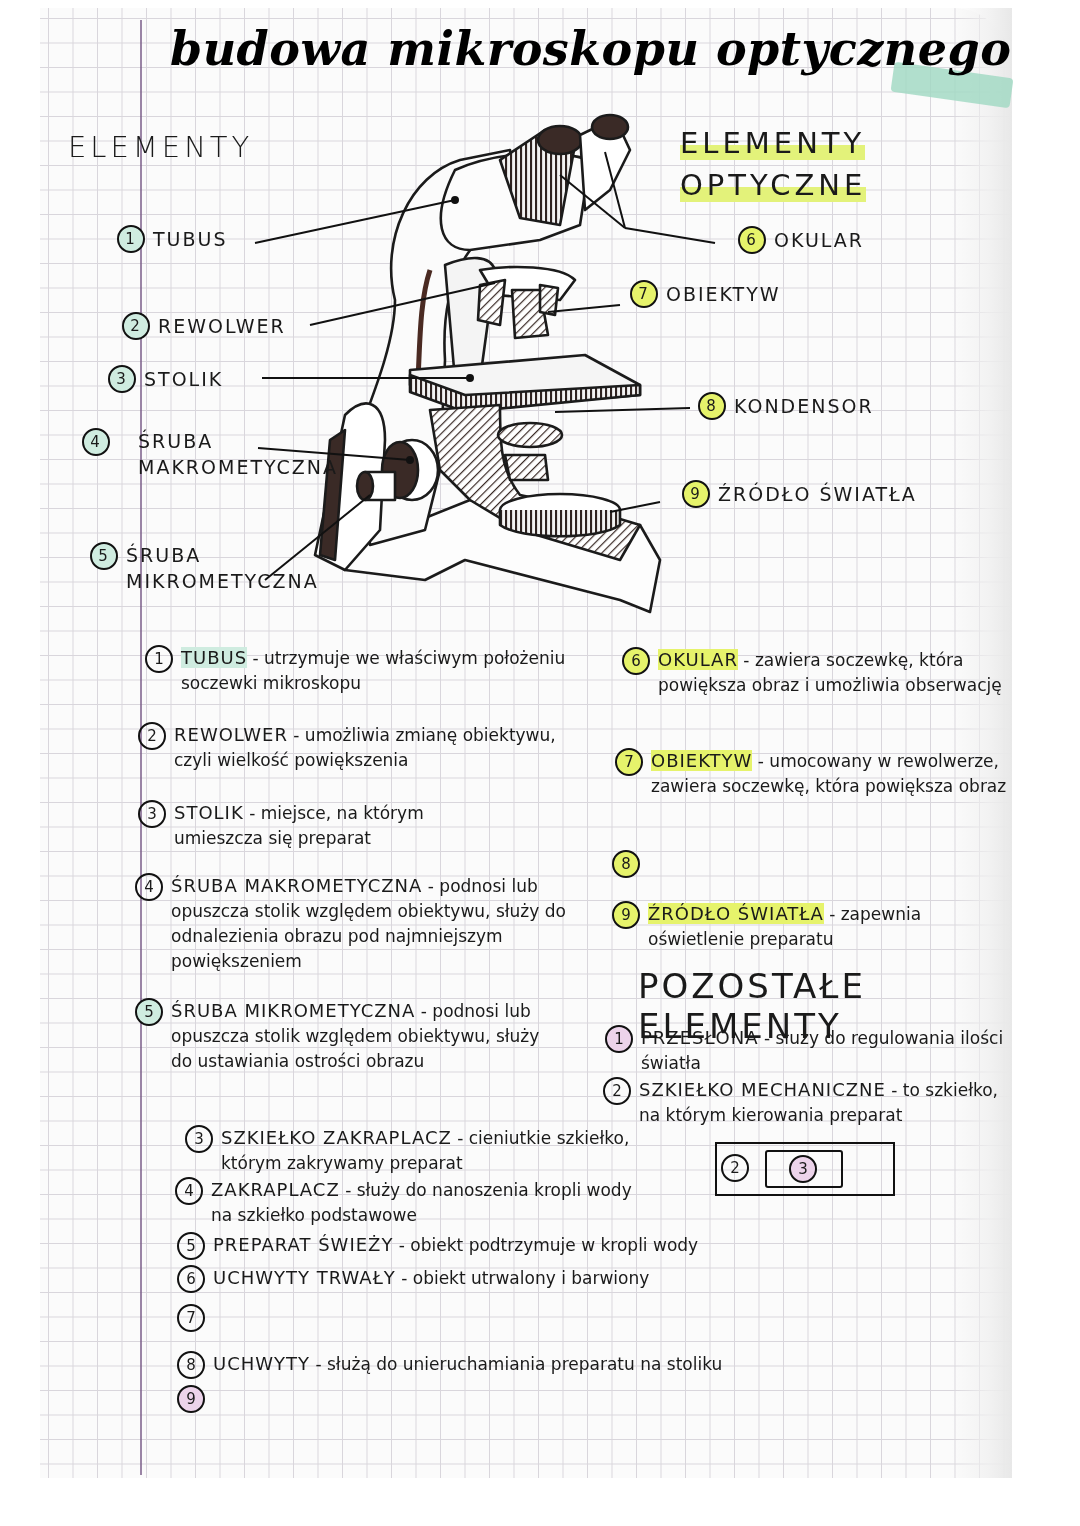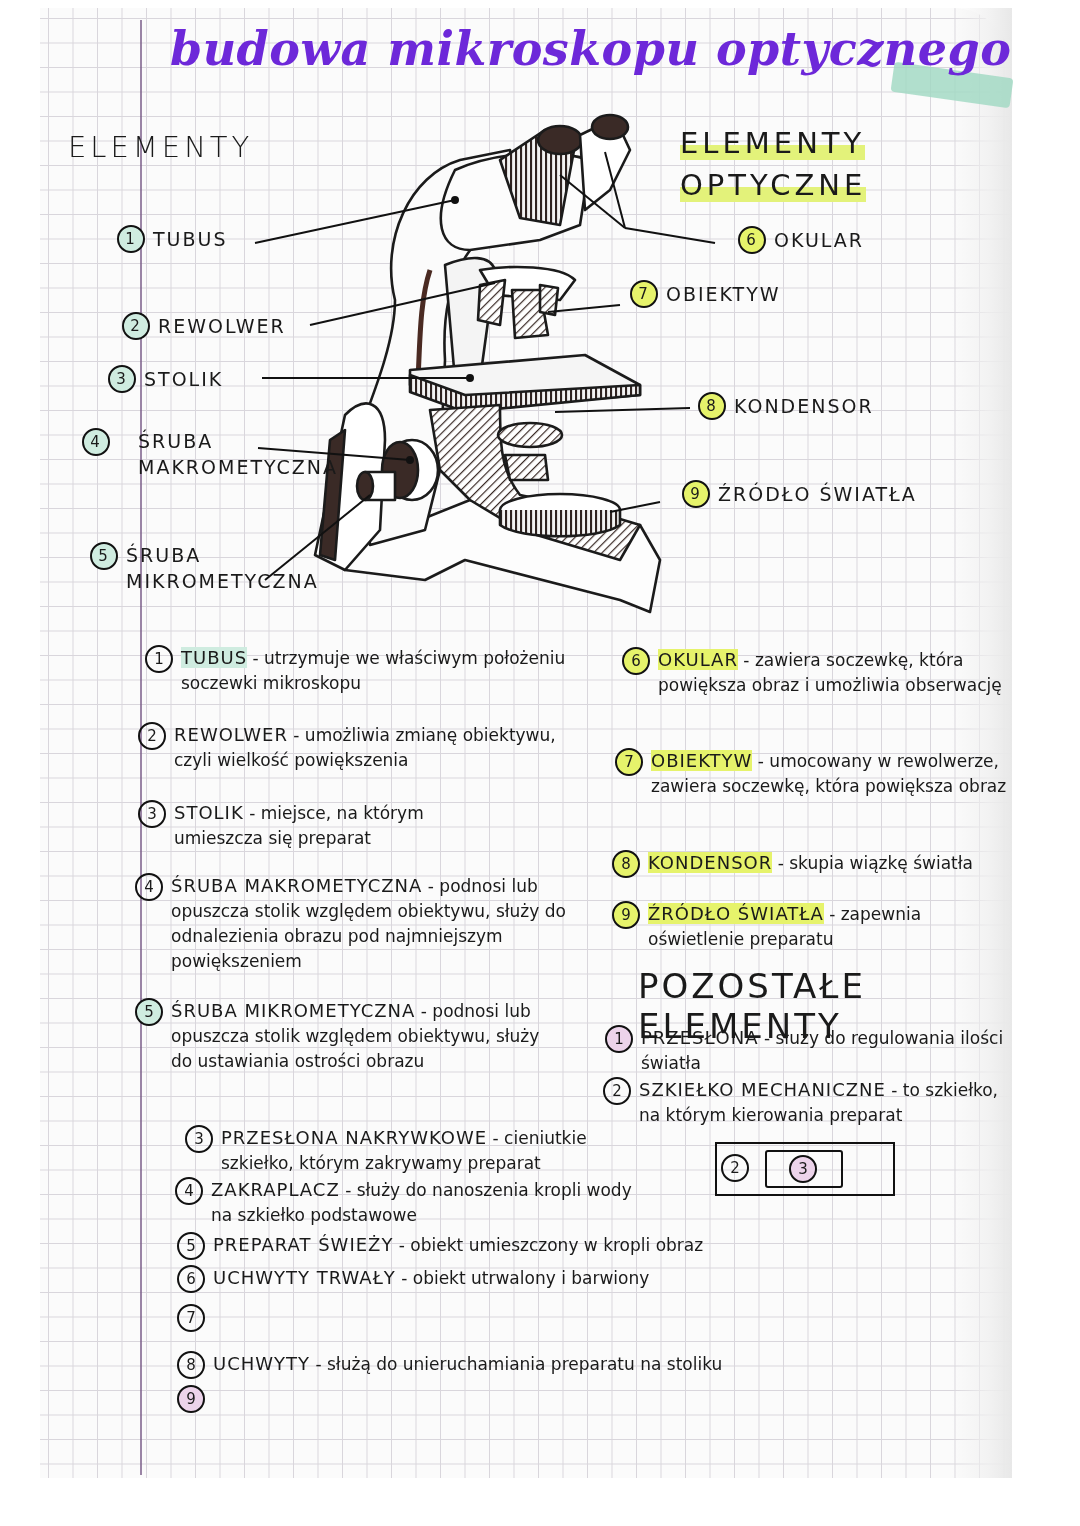--- a/index.html
+++ b/index.html
@@ -9,21 +9,21 @@
     background-image:
       linear-gradient(#d9d6dc 1px,transparent 1px),
       linear-gradient(90deg,#d9d6dc 1px,transparent 1px);
     background-size:24.5px 24.5px;
     background-position:8px 10px;
     border-radius:0 60px 0 0;
   }
   .page-curl{position:absolute;right:0;top:0;width:60px;height:1470px;background:linear-gradient(90deg,rgba(255,255,255,0) 0%,rgba(240,240,240,.8) 60%,#e8e8e8 100%);}
   .margin-line{position:absolute;left:140px;top:20px;width:2px;height:1455px;background:#7a5c88;opacity:.75;}
   .tab-strip{position:absolute;left:892px;top:70px;width:120px;height:30px;background:#9fd8c2;opacity:.8;transform:rotate(8deg);border-radius:4px;}
-  .title{position:absolute;left:170px;top:22px;font-family:"DejaVu Serif",serif;font-style:italic;font-weight:bold;font-size:46px;letter-spacing:.5px;color:#6d28d9;}
+  .title{position:absolute;left:170px;top:22px;font-family:"DejaVu Serif",serif;font-style:italic;font-weight:bold;font-size:46px;letter-spacing:.5px;color:#000000;}
   .h-left{position:absolute;left:68px;top:128px;font-size:29px;letter-spacing:4px;line-height:38px;font-weight:300;}
   .h-right{position:absolute;left:680px;top:122px;font-size:29px;letter-spacing:4px;line-height:42px;}
   .h-right span{background:linear-gradient(transparent 55%,#e3f27a 55%);}
   .num{display:inline-flex;align-items:center;justify-content:center;width:24px;height:24px;border:2px solid #111;border-radius:50%;font-size:15px;margin-right:8px;flex:none;}
   .num.mint{background:#cfece0;}
   .num.lime{background:#e6f36b;}
   .num.pink{background:#ecd3ea;}
   .label{position:absolute;font-size:19px;letter-spacing:2px;display:flex;align-items:center;}
   .label .txt{white-space:pre-line;line-height:26px;}
   .desc{position:absolute;font-size:17px;line-height:25px;}
@@ -205,21 +205,20 @@
 </div>
 <div class="desc" style="left:615px;top:748px;width:397px;">
   <div class="row">
       <span class="num lime">7</span>
   <span><span class="term hl-lime">OBIEKTYW</span> <span>- umocowany w rewolwerze, zawiera soczewkę, która powiększa obraz</span></span>
     </div>
 </div>
 <div class="desc" style="left:612px;top:850px;width:400px;">
   <div class="row">
       <span class="num lime">8</span>
-  <span><span class="term hl-lime">KONDENSOR</span> <span>- skupia wiązkę światła</span></span>
     </div>
 </div>
 <div class="desc" style="left:612px;top:901px;width:400px;">
   <div class="row">
       <span class="num lime">9</span>
   <span><span class="term hl-lime">ŹRÓDŁO ŚWIATŁA</span> <span>- zapewnia oświetlenie preparatu</span></span>
     </div>
 </div>
 
 <div class="section-title">POZOSTAŁE ELEMENTY</div>
@@ -240,33 +239,33 @@
 <div class="slide-box">
   <span class="num" style="left:4px;top:10px;">2</span>
   <div class="slide-inner">
     <span class="num pink" style="left:22px;top:3px;">3</span>
   </div>
 </div>
 
 <div class="desc" style="left:185px;top:1125px;width:470px;">
   <div class="row">
       <span class="num">3</span>
-  <span><span class="term">PRZESŁONA NAKRYWKOWE</span> <span>- cieniutkie szkiełko, którym zakrywamy preparat</span></span>
+  <span><span class="term">SZKIEŁKO ZAKRAPLACZ</span> <span>- cieniutkie szkiełko, którym zakrywamy preparat</span></span>
     </div>
 </div>
 <div class="desc" style="left:175px;top:1177px;width:470px;">
   <div class="row">
       <span class="num">4</span>
   <span><span class="term">ZAKRAPLACZ</span> <span>- służy do nanoszenia kropli wody na szkiełko podstawowe</span></span>
     </div>
 </div>
 <div class="desc" style="left:177px;top:1232px;width:760px;">
   <div class="row">
       <span class="num">5</span>
-  <span><span class="term">PREPARAT ŚWIEŻY</span> <span>- obiekt umieszczony w kropli obraz</span></span>
+  <span><span class="term">PREPARAT ŚWIEŻY</span> <span>- obiekt podtrzymuje w kropli wody</span></span>
     </div>
 </div>
 <div class="desc" style="left:177px;top:1265px;width:760px;">
   <div class="row">
       <span class="num">6</span>
   <span><span class="term">UCHWYTY TRWAŁY</span> <span>- obiekt utrwalony i barwiony</span></span>
     </div>
 </div>
 <div class="desc" style="left:177px;top:1304px;width:760px;">
   <div class="row">

